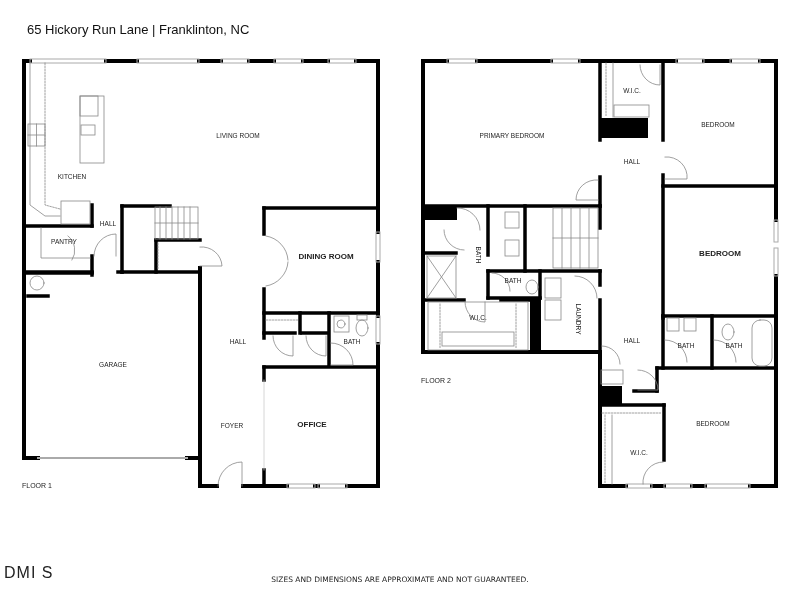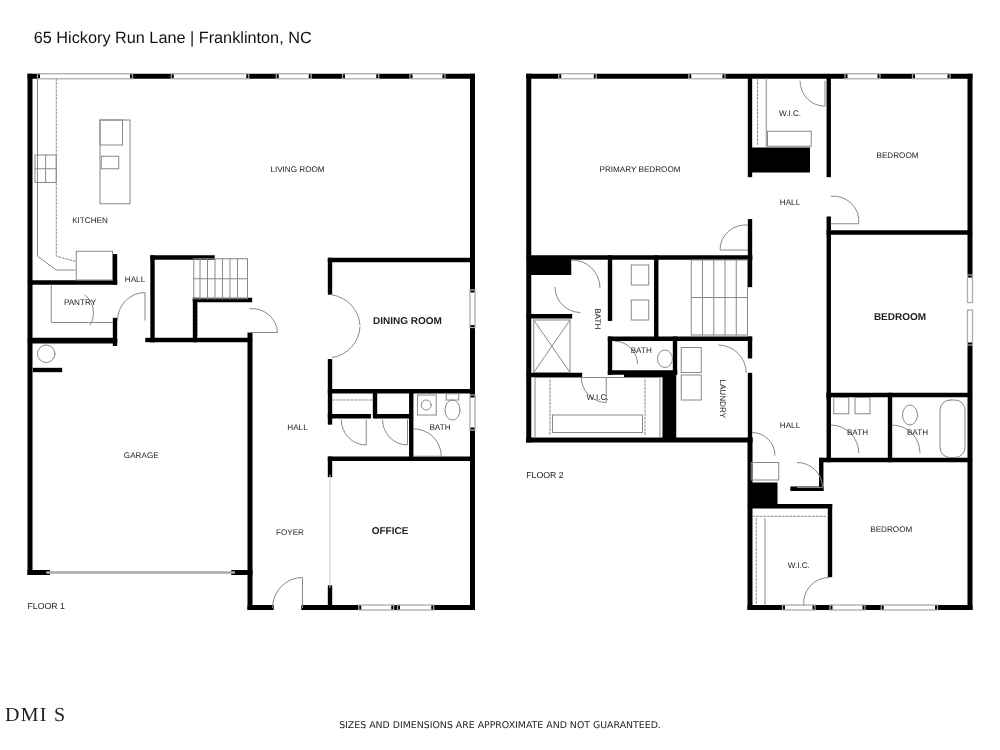--- a/index.html
+++ b/index.html
@@ -4,21 +4,21 @@
 <style>
   html, body { margin: 0; padding: 0; background: #ffffff; }
   body { width: 800px; height: 600px; position: relative; overflow: hidden; font-family: "Liberation Sans", sans-serif; }
   .title { position: absolute; left: 27px; top: 22px; font-size: 13px; color: #111; font-family: "Liberation Sans", sans-serif; }
   .plan { position: absolute; left: 0; top: 0; }
   .lbl { font-family: "Liberation Sans", sans-serif; fill: #222; text-anchor: middle; dominant-baseline: middle; }
   .lbl-sm { font-size: 6.5px; }
   .lbl-md { font-size: 8px; font-weight: bold; }
   .floor-lbl { position: absolute; font-size: 7px; color: #222; font-family: "Liberation Sans", sans-serif; }
   .disclaimer { position: absolute; left: 0; width: 800px; top: 575px; text-align: center; font-size: 7.5px; color: #222; font-family: "DejaVu Sans", sans-serif; }
-  .logo { position: absolute; left: 4px; top: 564px; font-size: 16px; color: #222; letter-spacing: 1px; font-family: Liberation Serif, serif; font-weight: 300; }
+  .logo { position: absolute; left: 4px; top: 564px; font-size: 16px; color: #222; letter-spacing: 1px; font-family: Liberation Sans, sans-serif; font-weight: 300; }
 </style>
 </head>
 <body>
 
 <div class="title">65 Hickory Run Lane | Franklinton, NC</div>
 
 <svg class="plan" width="800" height="600" viewBox="0 0 800 600" xmlns="http://www.w3.org/2000/svg">
 
   <g stroke-linecap="square">
 

